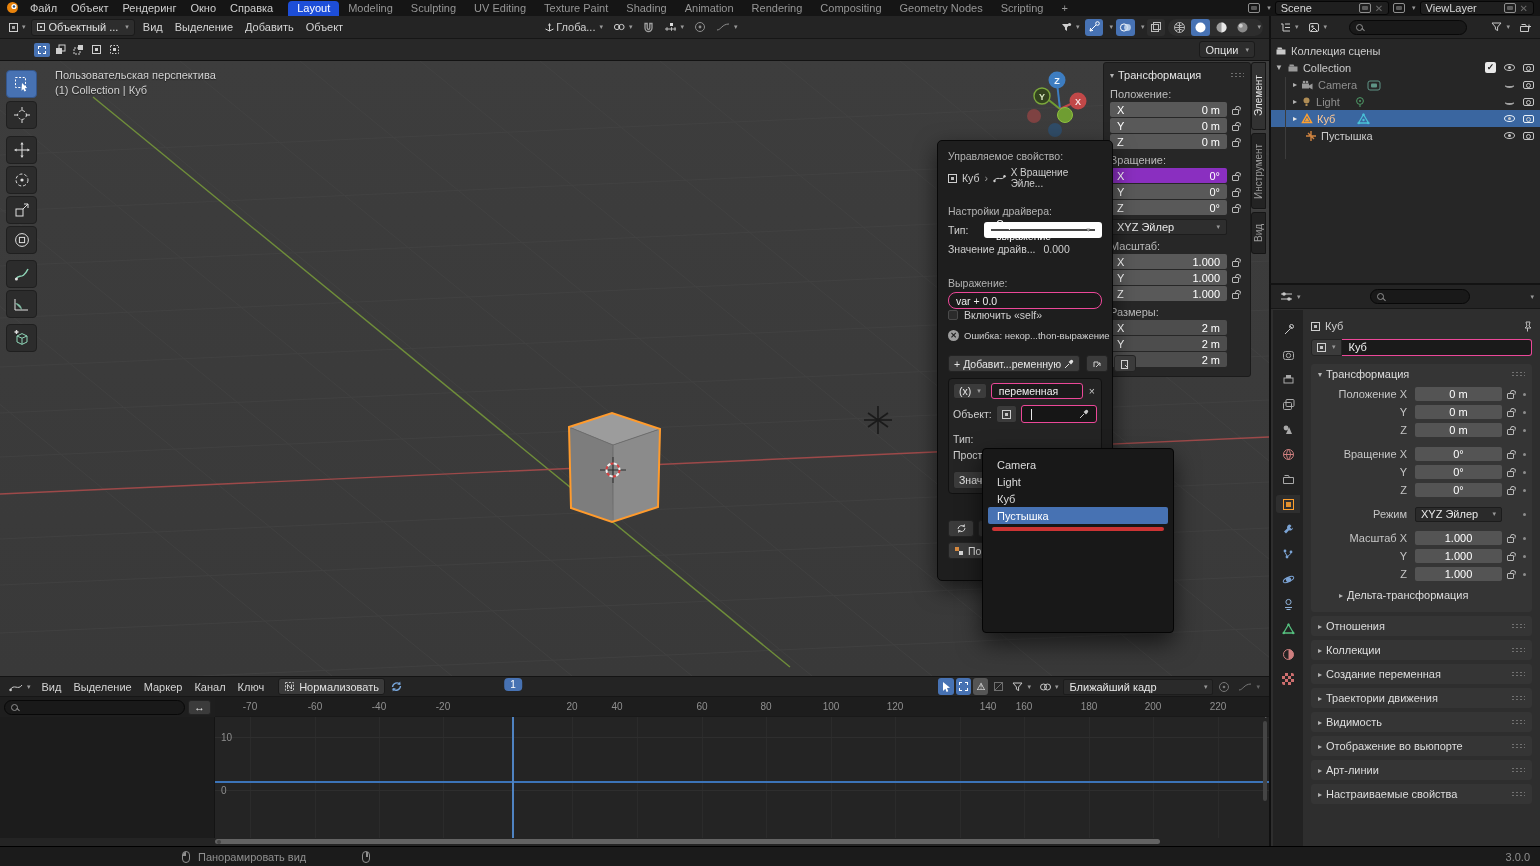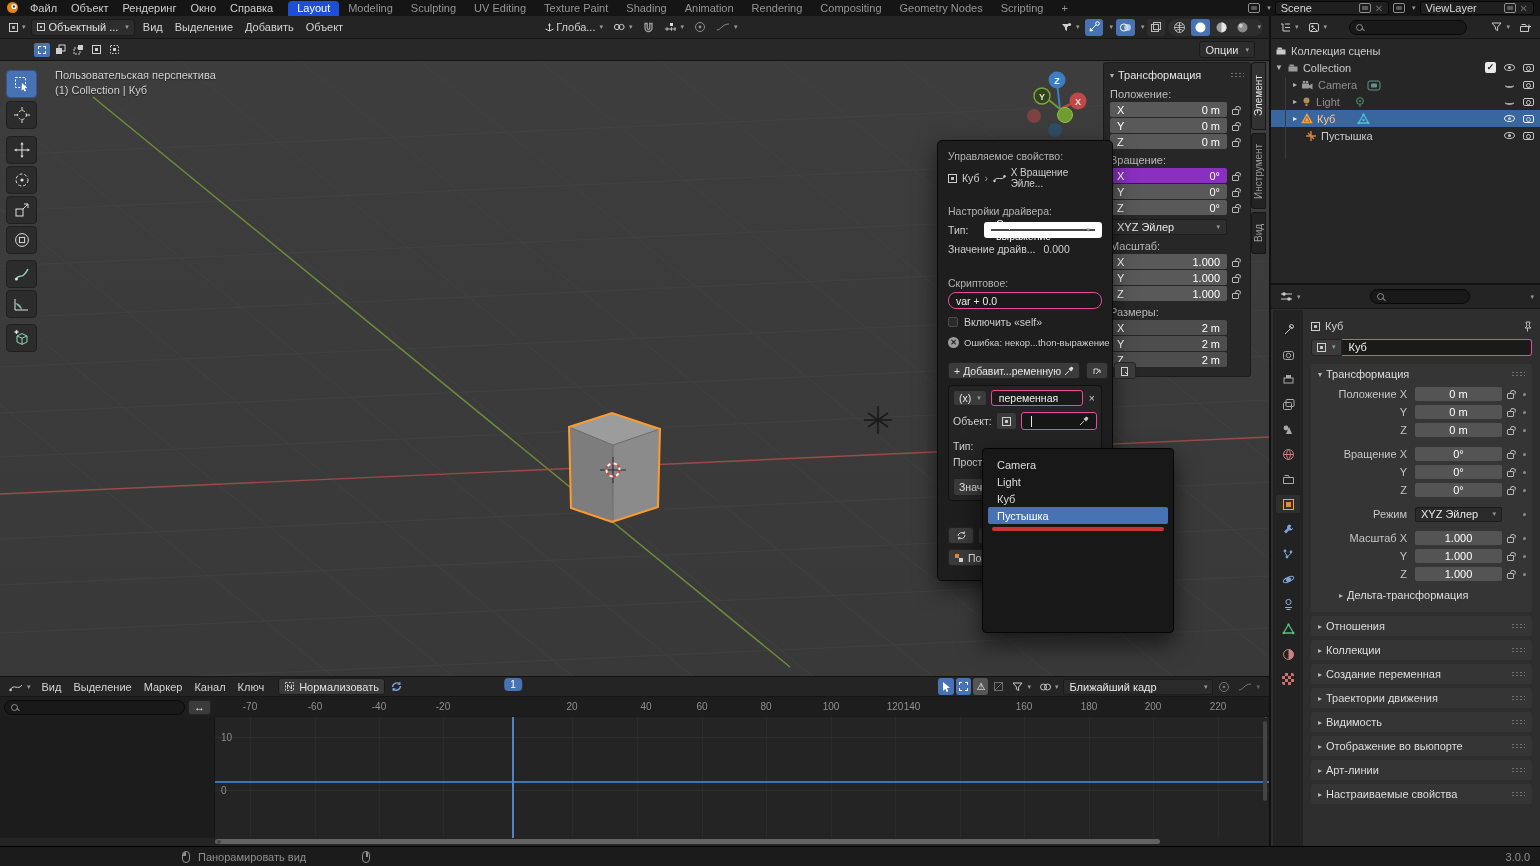--- a/index.html
+++ b/index.html
@@ -604,25 +604,25 @@
     <span style="width:30px">Тип:</span>
     <span class="pdrop">
         <span>Скриптовое выражение</span>
         <span class="chev">▾</span>
       </span>
   </div>
   <div class="row" style="gap:8px;margin-bottom:22px">
     <span>Значение драйв...</span>
     <span>0.000</span>
   </div>
-  <div class="lab" style="margin-bottom:3px">Скриптовое:</div>
+  <div class="lab" style="margin-bottom:3px">Выражение:</div>
   <div class="pinput">
       <span>var + 0.0</span>
     </div>
-  <div class="row" style="margin:7px 0 9px">
+  <div class="row" style="margin:0 0 9px">
     <span class="cbox"></span>
     <span>Включить «self»</span>
   </div>
   <div class="row" style="margin-bottom:14px">
     <span class="errico">✕</span>
     <span style="font-size:9.5px;white-space:nowrap">Ошибка: некор...thon-выражение</span>
   </div>
   <div class="row" style="gap:6px">
     <span class="pbtn" style="flex:1">
       <span>+</span>
@@ -1230,26 +1230,26 @@
       </span>
     <span class="pbtn" style="height:15px">↔</span>
   </div>
   <div id="gruler"></div>
   <div id="gticks">
       <span class="gtick" style="left: 250px;">-70</span>
       <span class="gtick" style="left: 315px;">-60</span>
       <span class="gtick" style="left: 379px;">-40</span>
       <span class="gtick" style="left: 443px;">-20</span>
       <span class="gtick" style="left: 572px;">20</span>
-      <span class="gtick" style="left: 646px; text-align: center;">40</span>
+      <span class="gtick" style="left: 617px; text-align: center;">40</span>
       <span class="gtick" style="left: 702px;">60</span>
       <span class="gtick" style="left: 766px;">80</span>
       <span class="gtick" style="left: 831px;">100</span>
       <span class="gtick" style="left: 895px;">120</span>
-      <span class="gtick" style="left: 912px;">140</span>
+      <span class="gtick" style="left: 988px;">140</span>
       <span class="gtick" style="left: 1024px;">160</span>
       <span class="gtick" style="left: 1089px;">180</span>
       <span class="gtick" style="left: 1153px;">200</span>
       <span class="gtick" style="left: 1218px;">220</span>
     </div>
   <div class="badge">1</div>
   <div id="gchan"></div>
   <div id="gplot">
     <div id="gplotin">
       <div>

